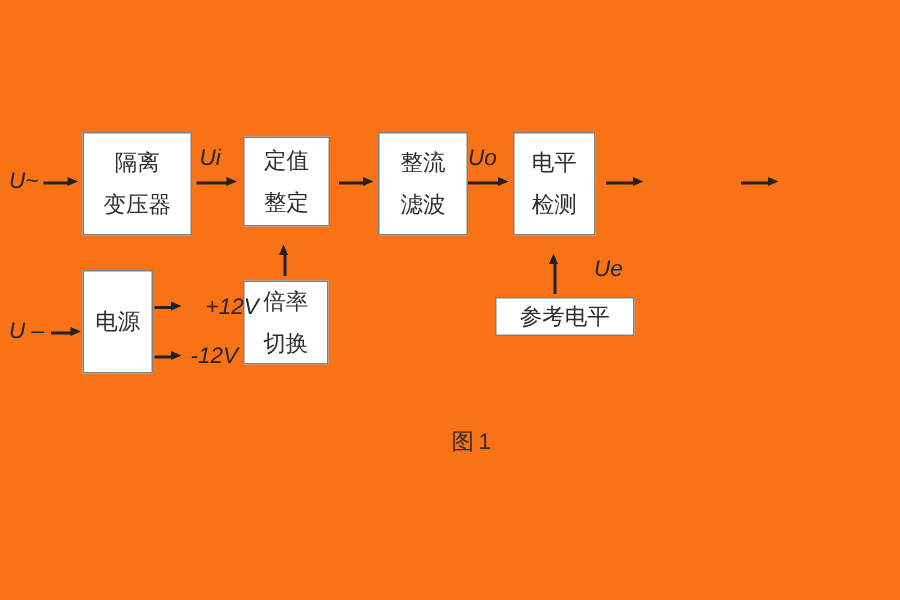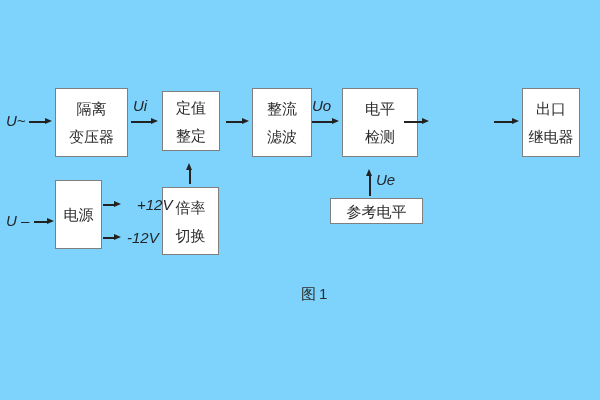--- a/index.html
+++ b/index.html
@@ -1,17 +1,17 @@
 <!DOCTYPE html>
 <html><head>
 <meta charset="utf-8">
 <style>
   html,body{margin:0;padding:0;background:#fff;}
   #stage{
-    position:relative;width:600px;height:400px;background:#7dd3fc;overflow:hidden;
+    position:relative;width:600px;height:400px;background:#f97316;overflow:hidden;
     font-family:"Liberation Sans","DejaVu Sans",sans-serif;
   }
   .box{
     position:absolute;border:1px solid #7f7f7f;background:#ffffff;
     display:flex;flex-direction:column;align-items:center;justify-content:center;
     gap:13px;box-sizing:border-box;
   }
   .box span{
     font-size:15px;line-height:1;color:#2d2d2d;white-space:nowrap;
   }
@@ -51,49 +51,45 @@
   <div class="box" style="left:162px;top:91px;width:58px;height:60px">
     <span>定值</span>
     <span>整定</span>
   </div>
 
   <div class="box" style="left:252px;top:88px;width:60px;height:69px">
     <span>整流</span>
     <span>滤波</span>
   </div>
 
-  <div class="box" style="left:342px;top:88px;width:76px;height:69px">
+  <div class="box" style="left:342px;top:88px;width:55px;height:69px">
     <span>电平</span>
     <span>检测</span>
   </div>
 
 
-  <div class="box" style="left:522px;top:88px;width:58px;height:69px">
-    <span>出口</span>
-    <span>继电器</span>
-  </div>
 
   <div class="box" style="left:55px;top:180px;width:47px;height:69px">
     <span>电源</span>
   </div>
 
-  <div class="box" style="left:162px;top:187px;width:57px;height:68px">
+  <div class="box" style="left:162px;top:187px;width:57px;height:56px">
     <span>倍率</span>
     <span>切换</span>
   </div>
 
   <div class="box" style="left:330px;top:198px;width:93px;height:26px">
     <span>参考电平</span>
   </div>
 
   <span class="lbl" style="left:6px;top:113px">U~</span>
   <span class="lbl" style="left:6px;top:213px">U –</span>
   <span class="lbl" style="left:133px;top:98px">Ui</span>
   <span class="lbl" style="left:312px;top:98px">Uo</span>
-  <span class="lbl" style="left:376px;top:172px">Ue</span>
+  <span class="lbl" style="left:396px;top:172px">Ue</span>
   <span class="lbl" style="left:137px;top:197px">+12V</span>
   <span class="lbl" style="left:127px;top:230px">-12V</span>
   <span class="caption" style="left:301px;top:265px">图1</span>
 
   <div class="ah" style="left:29px;top:121px;width:17px"></div>
   <div class="ah" style="left:131px;top:121px;width:21px"></div>
   <div class="ah" style="left:226px;top:121px;width:17px"></div>
   <div class="ah" style="left:312px;top:121px;width:21px"></div>
   <div class="ah" style="left:404px;top:121px;width:19px"></div>
   <div class="ah" style="left:494px;top:121px;width:19px"></div>

